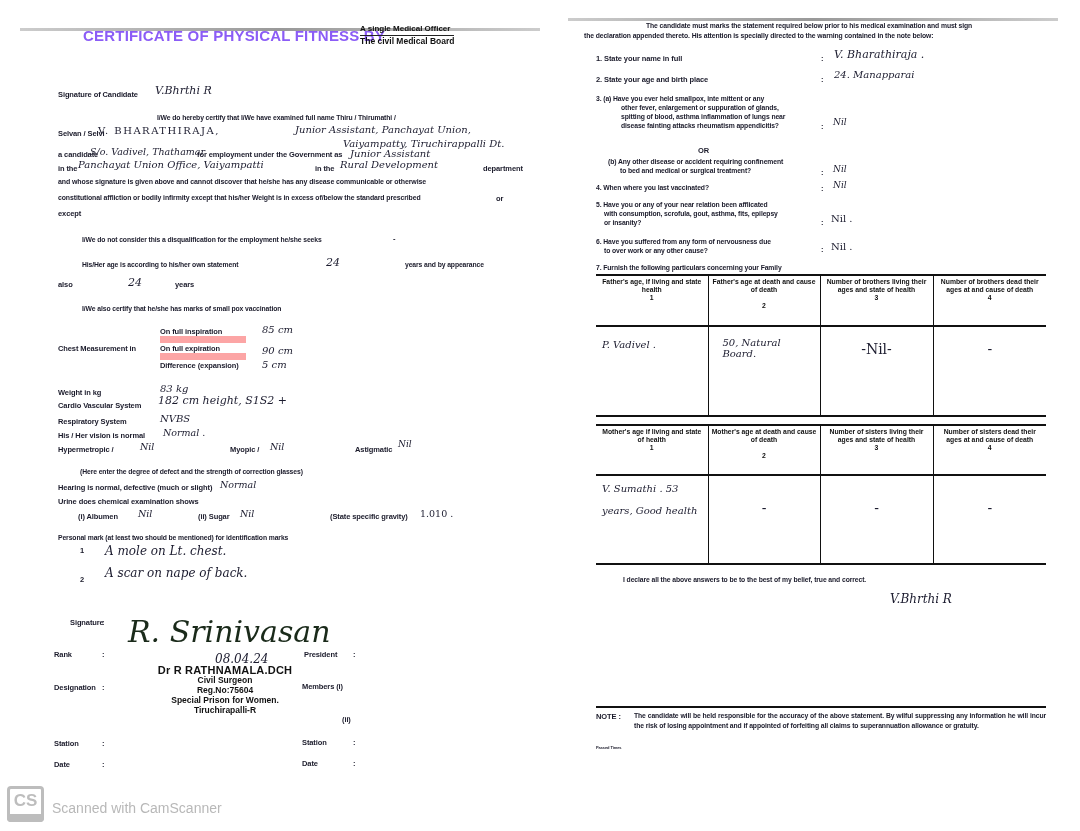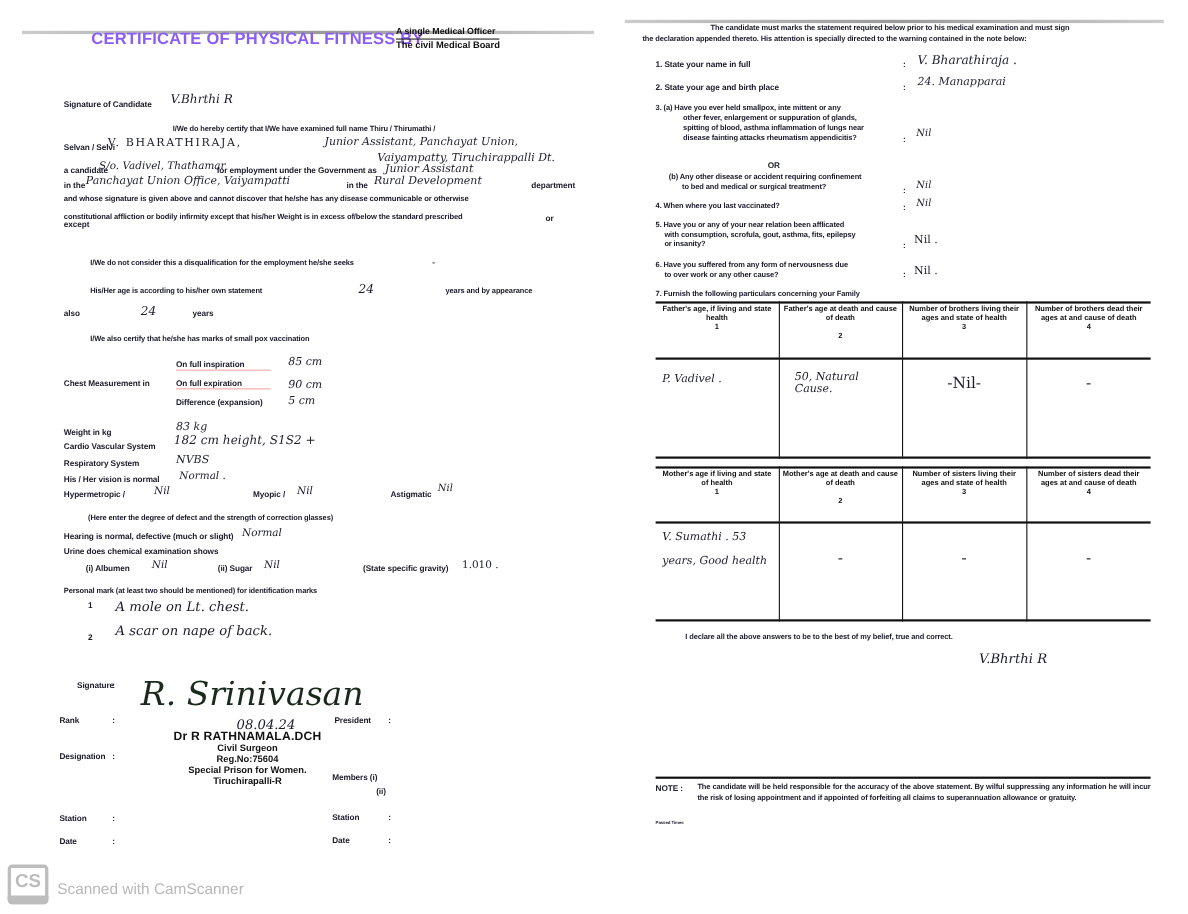--- a/index.html
+++ b/index.html
@@ -8,21 +8,21 @@
   .page { position: absolute; background: #fff; }
   #left-page { left: 20px; top: 8px; width: 520px; height: 770px; }
   #right-page { left: 578px; top: 12px; width: 480px; height: 760px; }
   .edge-top { position: absolute; height: 3px; background: linear-gradient(90deg,#ccc,#999 50%,#ccc); }
   .abs { position: absolute; white-space: nowrap; }
   .p { font-size: 7.5px; font-weight: bold; color: #1a1a2a; letter-spacing: -0.1px; }
   .hw { font-family: "DejaVu Serif", serif; font-style: italic; color: #1b1b2e; font-size: 11px; }
   .title { font-size: 15px; font-weight: bold; letter-spacing: 0.2px; color: #8b5cf6; }
   .frac-top { font-size: 8px; font-weight: bold; border-bottom: 1px solid #222; padding-bottom: 1px; }
   .frac-bot { font-size: 8.5px; font-weight: bold; }
-  .uline { border-bottom: 1px solid #fca5a5; }
+  .uline { border-bottom: 7px solid #fca5a5; }
   .stamp { font-weight: bold; text-align: center; font-size: 8.5px; line-height: 10px; color: #111; }
   .stamp .name { font-size: 11px; letter-spacing: 0.2px; }
   table.fam { position: absolute; border-collapse: collapse; }
   table.fam th { font-size: 6.8px; font-weight: bold; text-align: center; vertical-align: top; padding: 2px 3px; line-height: 8px; border-left: 1.5px solid #111; border-right: 1.5px solid #111; }
   table.fam td { vertical-align: top; border-left: 1.5px solid #111; border-right: 1.5px solid #111; padding: 4px 6px; }
   table.fam th:first-child, table.fam td:first-child { border-left: none; }
   table.fam th:last-child, table.fam td:last-child { border-right: none; }
   table.fam thead tr { border-top: 2px solid #111; border-bottom: 2px solid #111; }
   table.fam tbody tr { border-bottom: 2px solid #111; }
   .cs-logo { position: absolute; left: 7px; top: 786px; width: 37px; height: 36px; border: 3px solid #bdbdbd; border-radius: 4px; color: #bdbdbd; font-weight: bold; font-size: 17px; text-align: center; line-height: 24px; }
@@ -58,21 +58,21 @@
 
   <div class="abs p" style="left:38px;top:156px;">in the</div>
   <div class="abs hw" style="left:58px;top:151px;font-size:10px;">Panchayat Union Office, Vaiyampatti</div>
   <div class="abs p" style="left:295px;top:156px;">in the</div>
   <div class="abs hw" style="left:320px;top:151px;font-size:10px;">Rural Development</div>
   <div class="abs p" style="left:463px;top:156px;">department</div>
 
   <div class="abs p" style="left:38px;top:170px;font-size:7px;">and whose signature is given above and cannot discover that he/she has any disease communicable or otherwise</div>
   <div class="abs p" style="left:38px;top:186px;font-size:6.9px;">constitutional affliction or bodily infirmity except that his/her Weight is in excess of/below the standard prescribed</div>
   <div class="abs p" style="left:476px;top:186px;">or</div>
-  <div class="abs p" style="left:38px;top:191px;">except</div>
+  <div class="abs p" style="left:38px;top:201px;">except</div>
 
   <div class="abs p" style="left:62px;top:228px;font-size:6.8px;">I/We do not consider this a disqualification for the employment he/she seeks</div>
   <div class="abs p" style="left:373px;top:226px;">-</div>
 
   <div class="abs p" style="left:62px;top:253px;font-size:6.8px;">His/Her age is according to his/her own statement</div>
   <div class="abs hw" style="left:306px;top:248px;">24</div>
   <div class="abs p" style="left:385px;top:253px;font-size:6.8px;">years and by appearance</div>
   <div class="abs p" style="left:38px;top:272px;">also</div>
   <div class="abs hw" style="left:108px;top:268px;">24</div>
   <div class="abs p" style="left:155px;top:272px;">years</div>
@@ -137,21 +137,21 @@
   <div class="abs stamp" style="left:120px;top:657px;width:170px;">
     <div class="name">Dr R RATHNAMALA.DCH</div>
     <div>Civil Surgeon</div>
     <div>Reg.No:75604</div>
     <div>Special Prison for Women.</div>
     <div>Tiruchirapalli-R</div>
   </div>
 
   <div class="abs p" style="left:284px;top:642px;">President</div>
   <div class="abs p" style="left:333px;top:642px;">:</div>
-  <div class="abs p" style="left:282px;top:694px;">Members (i)</div>
+  <div class="abs p" style="left:282px;top:674px;">Members (i)</div>
   <div class="abs p" style="left:322px;top:707px;">(ii)</div>
   <div class="abs p" style="left:282px;top:730px;">Station</div>
   <div class="abs p" style="left:333px;top:730px;">:</div>
   <div class="abs p" style="left:282px;top:751px;">Date</div>
   <div class="abs p" style="left:333px;top:751px;">:</div>
 </div>
 
 <div class="page" id="right-page">
   <div class="edge-top" style="left:-10px;top:6px;width:490px;"></div>
 
@@ -210,21 +210,21 @@
       <tr style="height:51px;">
         <th style="width:112px"><span>Father's age, if living and state health</span><br><span>1</span></th>
         <th style="width:112px"><span>Father's age at death and cause of death</span><br><br><span>2</span></th>
         <th style="width:113px"><span>Number of brothers living their ages and state of health</span><br><span>3</span></th>
         <th style="width:113px"><span>Number of brothers dead their ages at and cause of death</span><br><span>4</span></th>
       </tr>
     </thead>
     <tbody>
       <tr style="height:90px;">
         <td class="hw" style="font-size:10px;padding-top:12px;">P. Vadivel .</td>
-        <td class="hw" style="font-size:10px;padding-top:10px;padding-left:14px;white-space:normal;width:112px;">50, Natural Cause.</td>
+        <td class="hw" style="font-size:10px;padding-top:10px;padding-left:14px;white-space:normal;width:112px;">50, Natural Board.</td>
         <td class="hw" style="font-size:14px;font-style:normal;padding-top:14px;text-align:center;">-Nil-</td>
         <td class="hw" style="font-size:14px;font-style:normal;padding-top:14px;text-align:center;">-</td>
       </tr>
     </tbody>
   </table>
 
   <table class="fam" style="left:18px;top:412px;width:450px;">
     <thead>
       <tr style="height:50px;">
         <th style="width:112px"><span>Mother's age if living and state of health</span><br><span>1</span></th>

